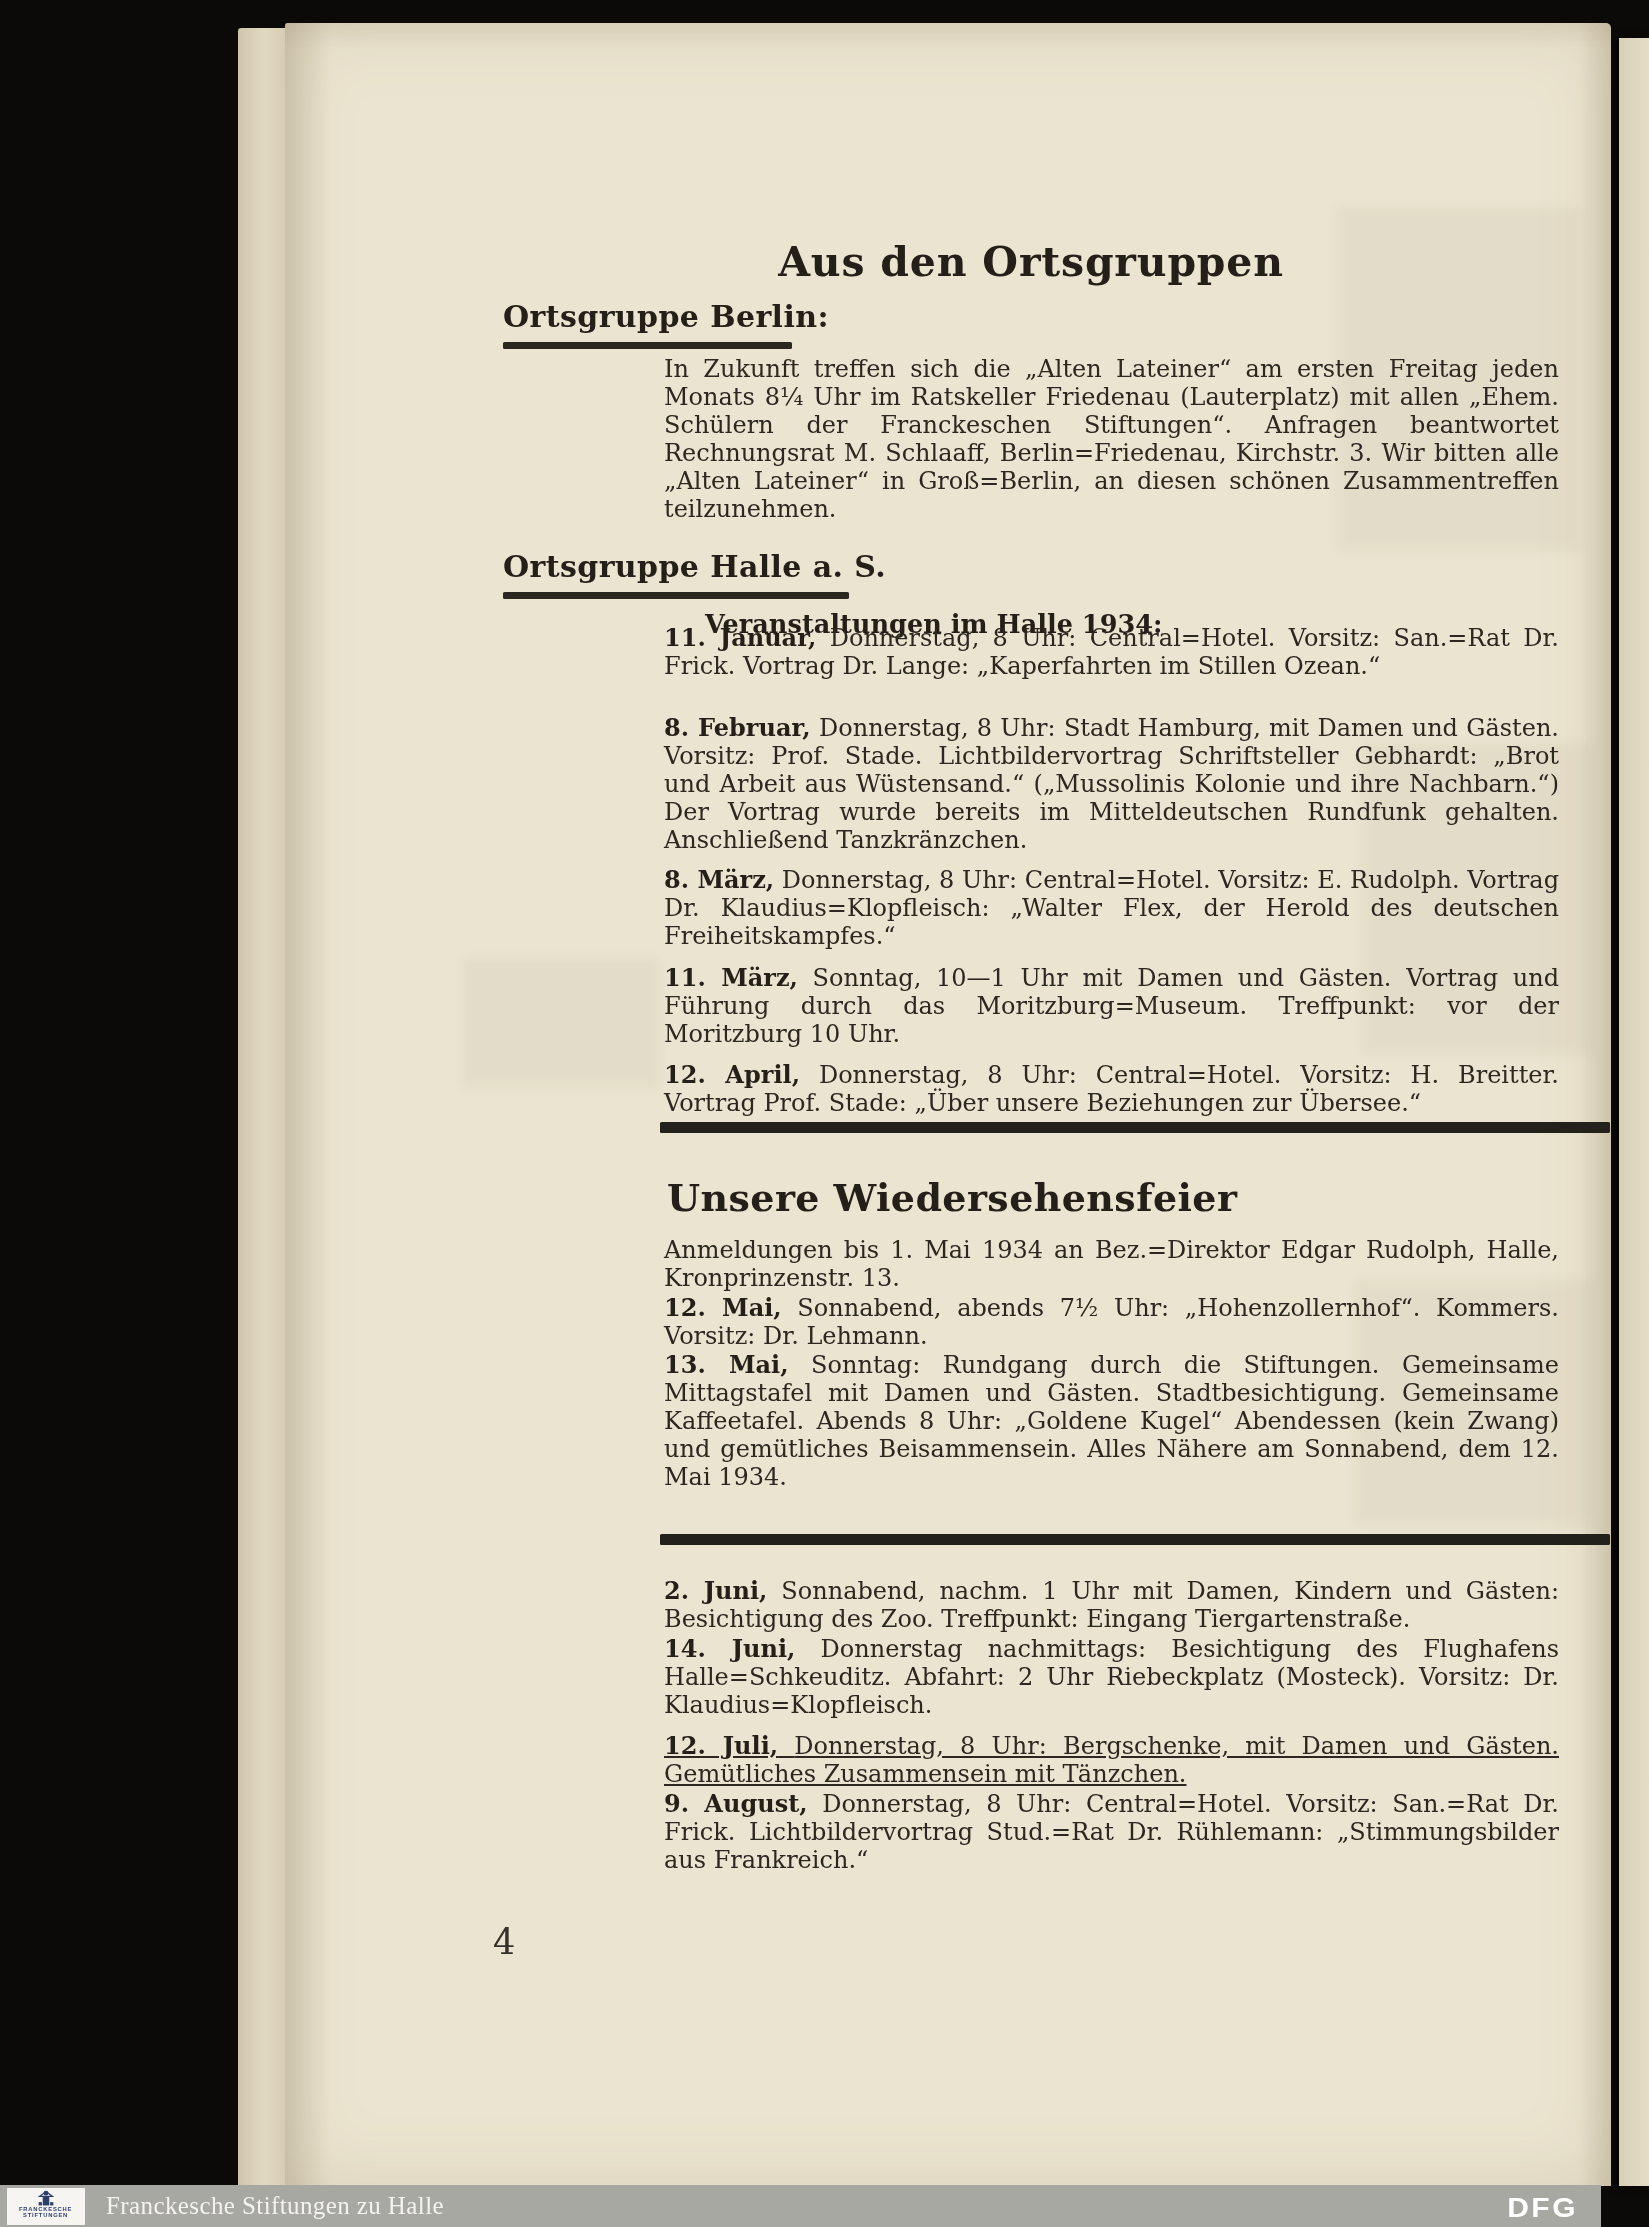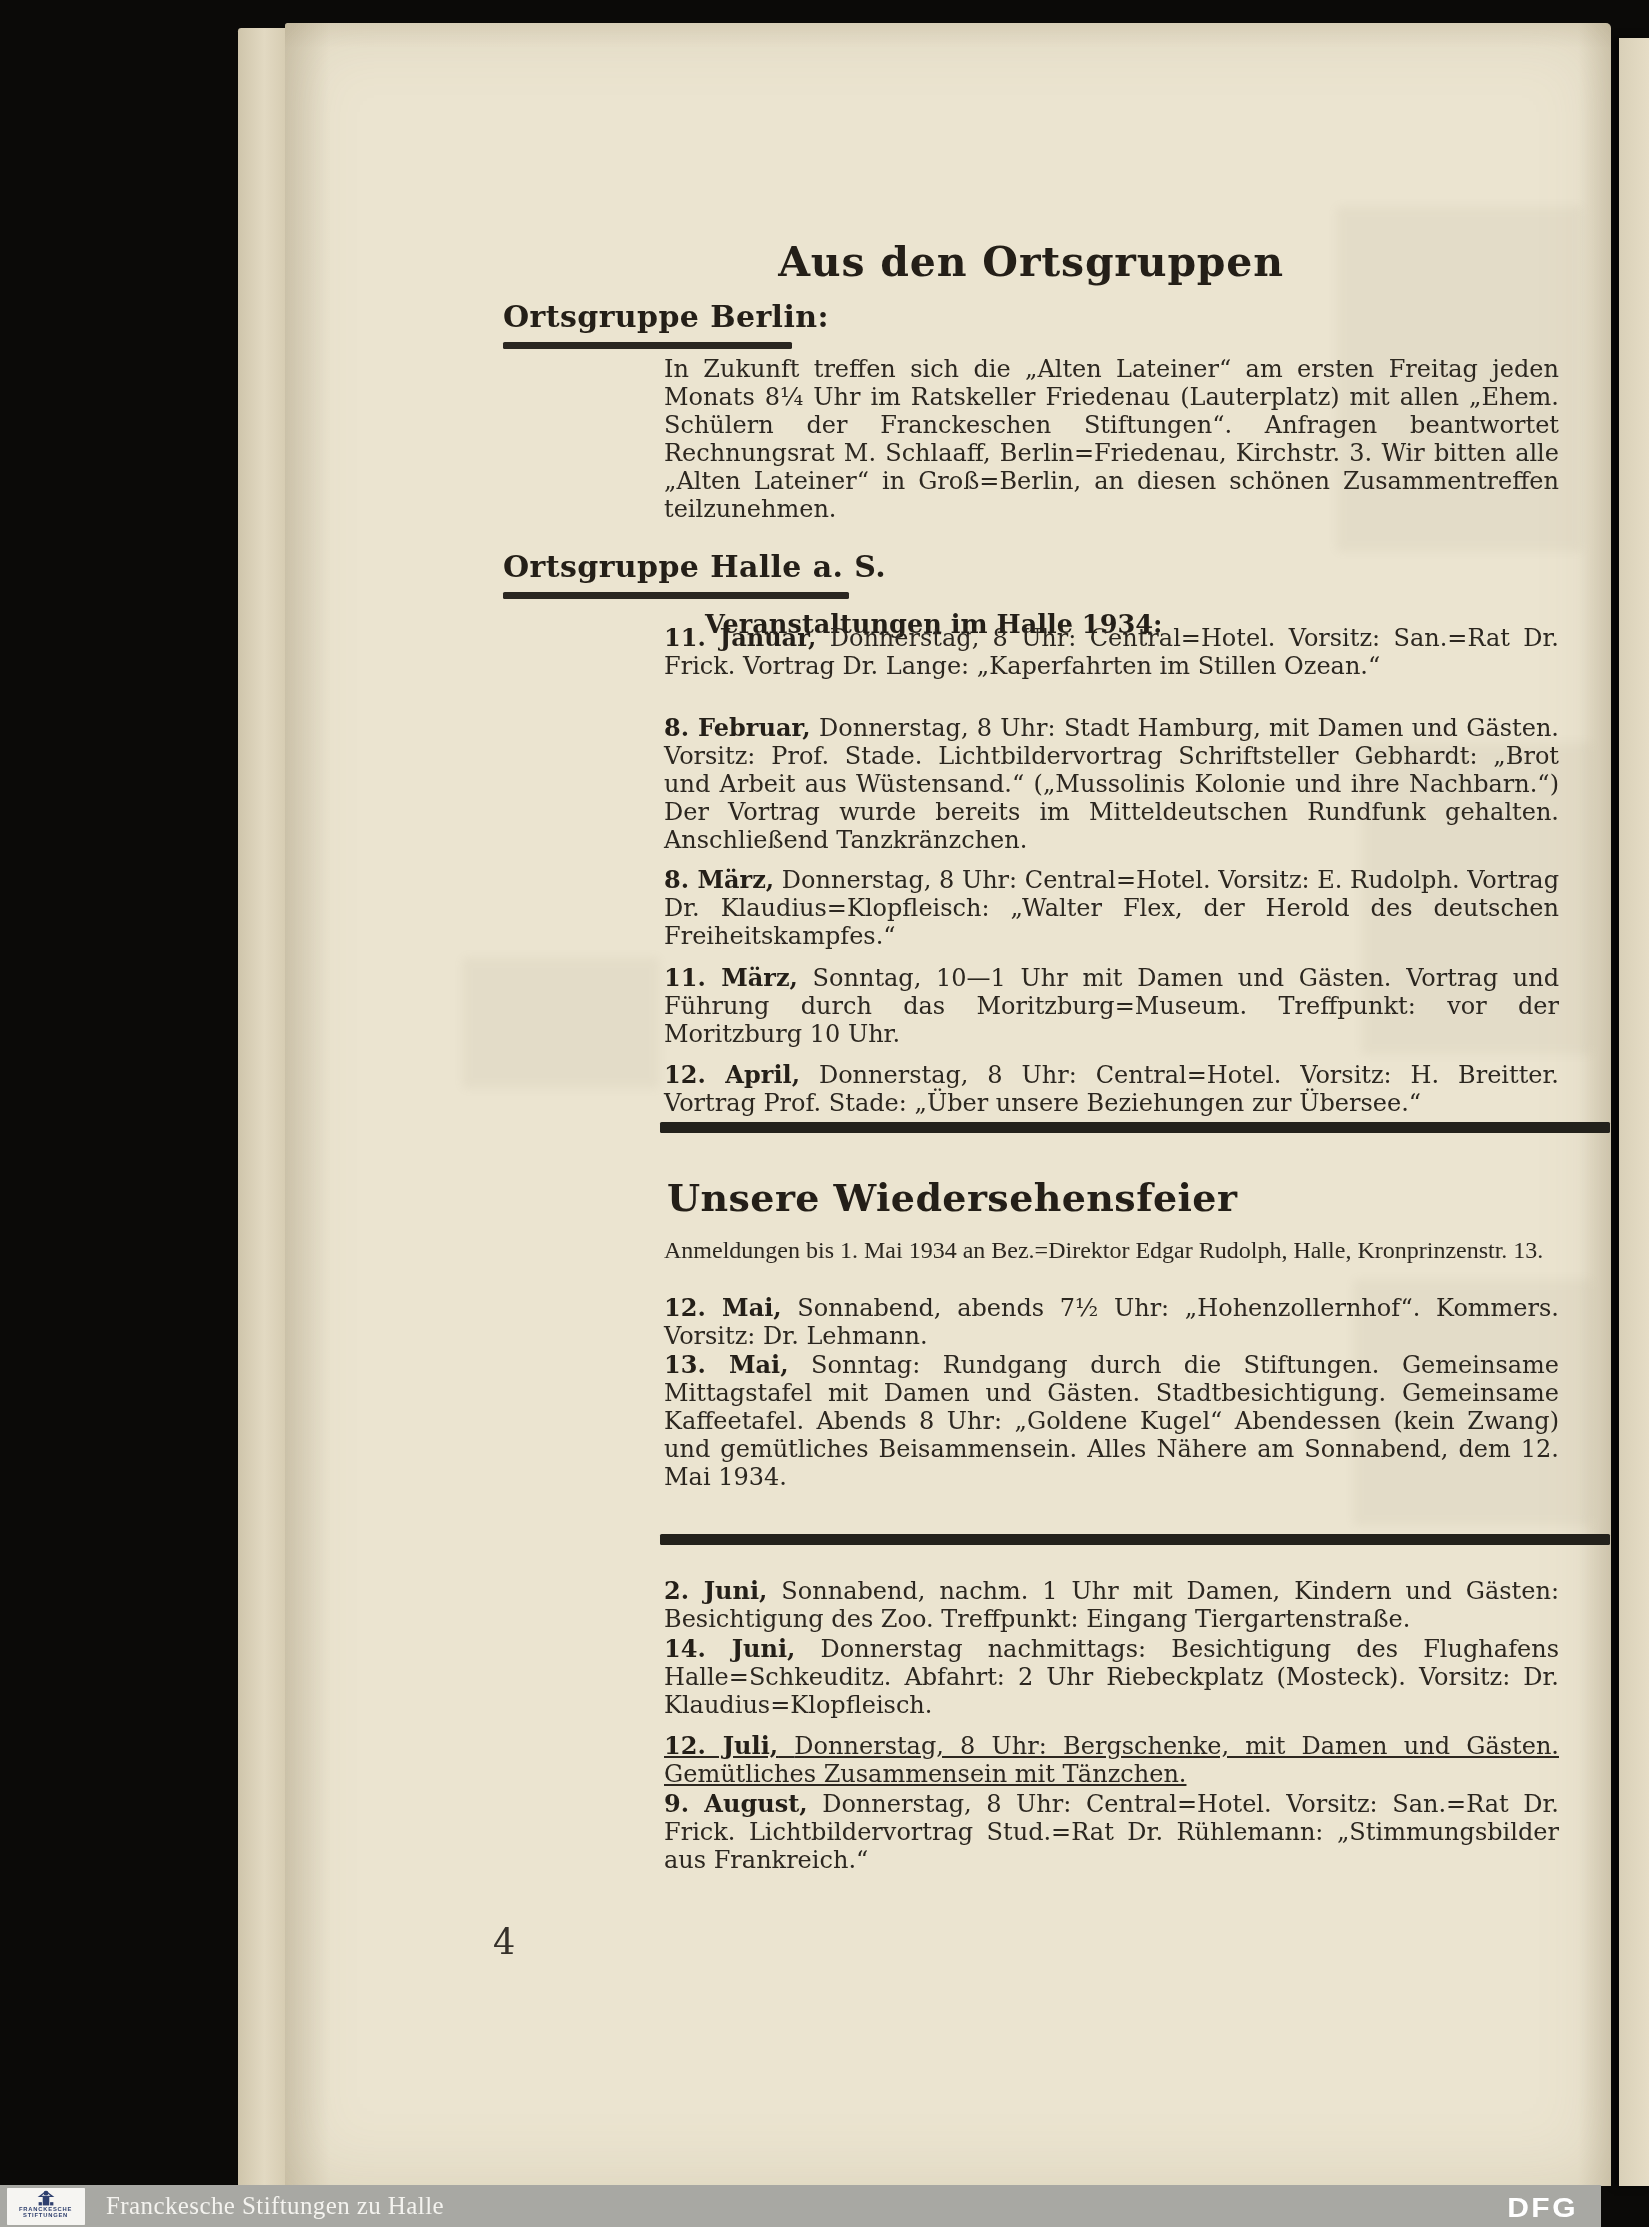--- a/index.html
+++ b/index.html
@@ -122,21 +122,21 @@
 <div class="col event" style="top:964px;">
   <p><b>11. März,</b> <span>Sonntag, 10—1 Uhr mit Damen und Gästen. Vortrag und Führung durch das Moritzburg=Museum. Treffpunkt: vor der Moritzburg 10 Uhr.</span></p>
 </div>
 <div class="col event" style="top:1061px;">
   <p><b>12. April,</b> <span>Donnerstag, 8 Uhr: Central=Hotel. Vorsitz: H. Breitter. Vortrag Prof. Stade: „Über unsere Beziehungen zur Übersee.“</span></p>
 </div>
 
 <div class="rule" style="top:1122px;"></div>
 
 <div class="feier-heading" style="top:1175px;text-align:center;">Unsere Wiedersehensfeier</div>
-<div class="col" style="top:1236px;font-family:Liberation Serif, serif;">
+<div class="col" style="top:1236px;">
   <p>Anmeldungen bis 1. Mai 1934 an Bez.=Direktor Edgar Rudolph, Halle, Kronprinzenstr. 13.</p>
 </div>
 <div class="col event" style="top:1294px;">
   <p><b>12. Mai,</b> <span>Sonnabend, abends 7½ Uhr: „Hohenzollernhof“. Kommers. Vorsitz: Dr. Lehmann.</span></p>
 </div>
 <div class="col event" style="top:1351px;">
   <p><b>13. Mai,</b> <span>Sonntag: Rundgang durch die Stiftungen. Gemeinsame Mittagstafel mit Damen und Gästen. Stadtbesichtigung. Gemeinsame Kaffeetafel. Abends 8 Uhr: „Goldene Kugel“ Abendessen (kein Zwang) und gemütliches Beisammensein. Alles Nähere am Sonnabend, dem 12. Mai 1934.</span></p>
 </div>
 
 <div class="rule" style="top:1534px;"></div>

